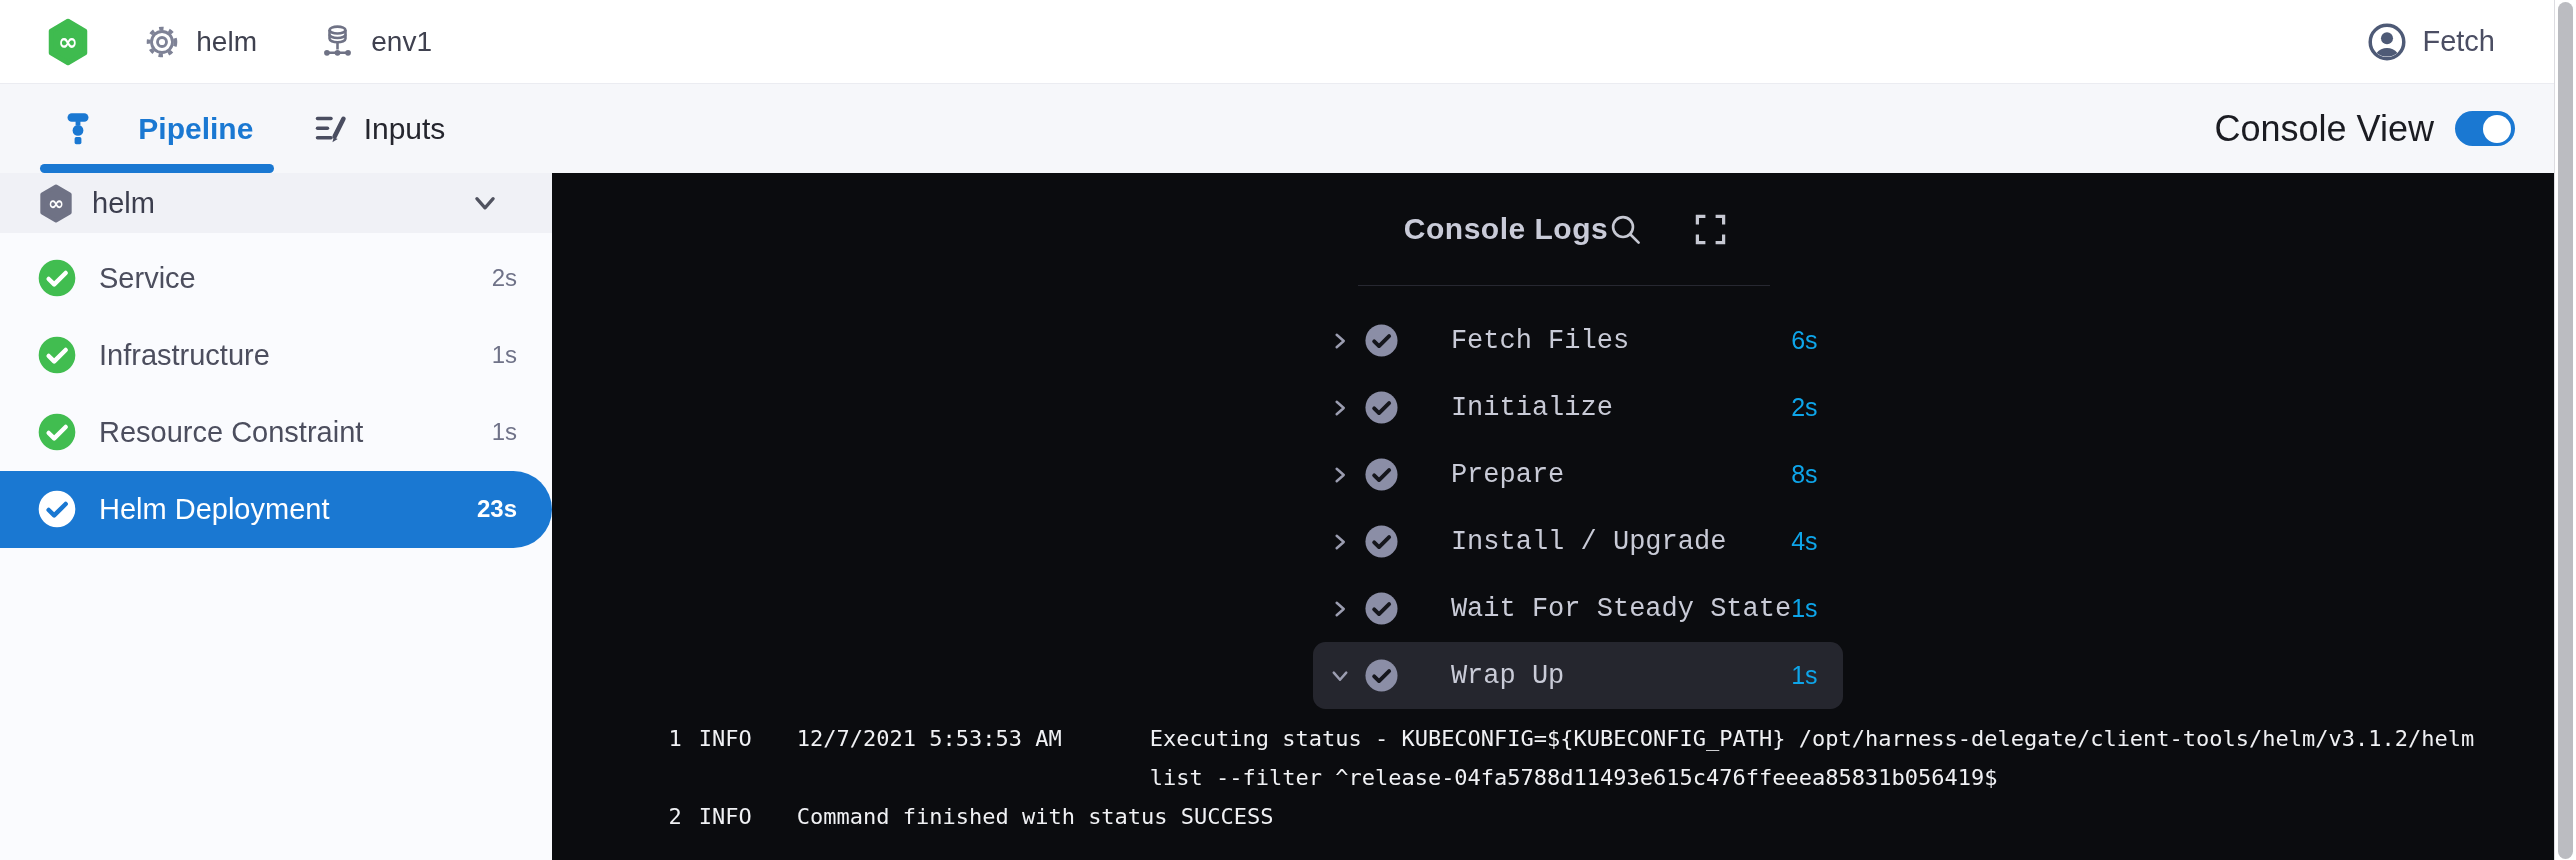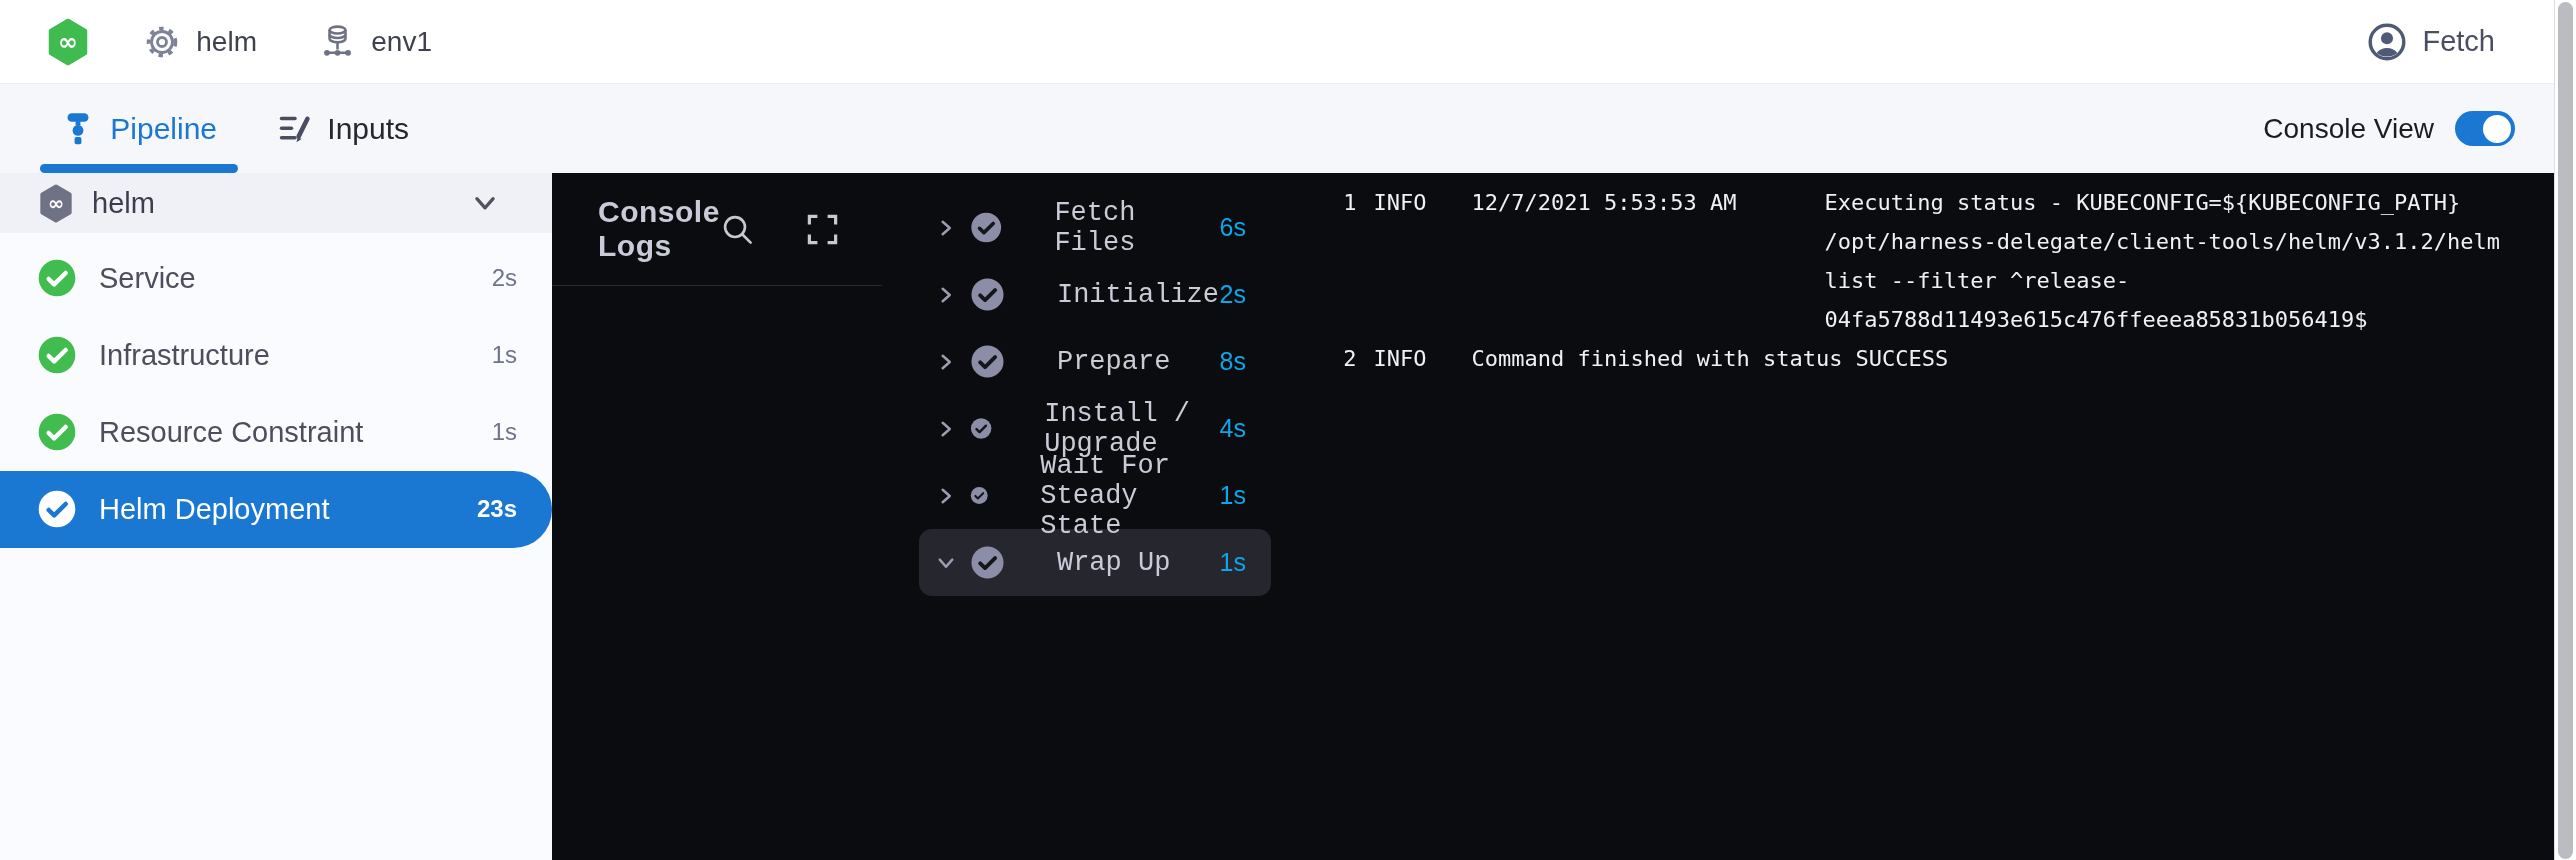--- a/index.html
+++ b/index.html
@@ -35,30 +35,30 @@
     background: #f6f7fa;
     display: flex; align-items: center;
     padding: 0 61px 0 40px;
   }
   .tab {
     height: 100%; display: flex; align-items: center;
     padding: 0 21px; position: relative; cursor: pointer;
     font-size: 30px; color: #25262e;
   }
   .tab .tab-icon { width: 34px; height: 34px; margin-right: 15.3px; color: #4a4d60; }
-  .tab.active { color: var(--accent-blue, #1a78d2); font-weight: normal; }
+  .tab.active { color: var(--accent-blue, #1a78d2); font-weight: bold; gap: 28px; }
   .tab.active .tab-icon { color: var(--accent-blue, #1a78d2); }
   .tab.active::after {
     content: ""; position: absolute; left: 0; right: 0; bottom: 0;
     height: 8.6px; border-radius: 5.8px;
     background: var(--accent-blue, #1a78d2);
   }
   .tab + .tab { margin-left: 19px; }
   .tabbar .right { margin-left: auto; display: flex; align-items: center; }
-  .console-view-label { font-size: 28px; color: #1b1c22; }
+  .console-view-label { font-size: 36px; color: #1b1c22; }
   .toggle {
     width: 60px; height: 35px; border-radius: 19px;
     background: var(--accent-blue, #1a78d2);
     margin-left: 21px; position: relative; cursor: pointer;
   }
   .toggle .knob {
     position: absolute; top: 3.8px; right: 3.8px;
     width: 28px; height: 28px; border-radius: 50%; background: #ffffff;
   }
 
@@ -91,21 +91,21 @@
     border-radius: 0 42px 42px 0;
   }
   .step-item.selected .status { color: #ffffff; --ck: var(--accent-blue, #1a78d2); }
   .step-item.selected .label { color: #ffffff; }
   .step-item.selected .dur { color: #ffffff; font-weight: bold; }
 
   
   .console {
     flex: 1 1 auto; min-width: 0;
     background: var(--console-bg, #0b0c0f);
-    display: flex; 
+    display: flex; flex-direction: column; align-items: center;
   }
   .console-header {
     height: 113px; flex: 0 0 113px;
     display: flex; align-items: center;
     padding: 0 42px 0 46px;
     border-bottom: 1px solid #272831;
   }
   .console-title { font-size: 30px; font-weight: bold; color: #c9cbd8; letter-spacing: 0.5px; }
   .console-header .right { margin-left: auto; display: flex; align-items: center; }
   .hicon { width: 35px; height: 35px; color: #c6c8d2; cursor: pointer; }

